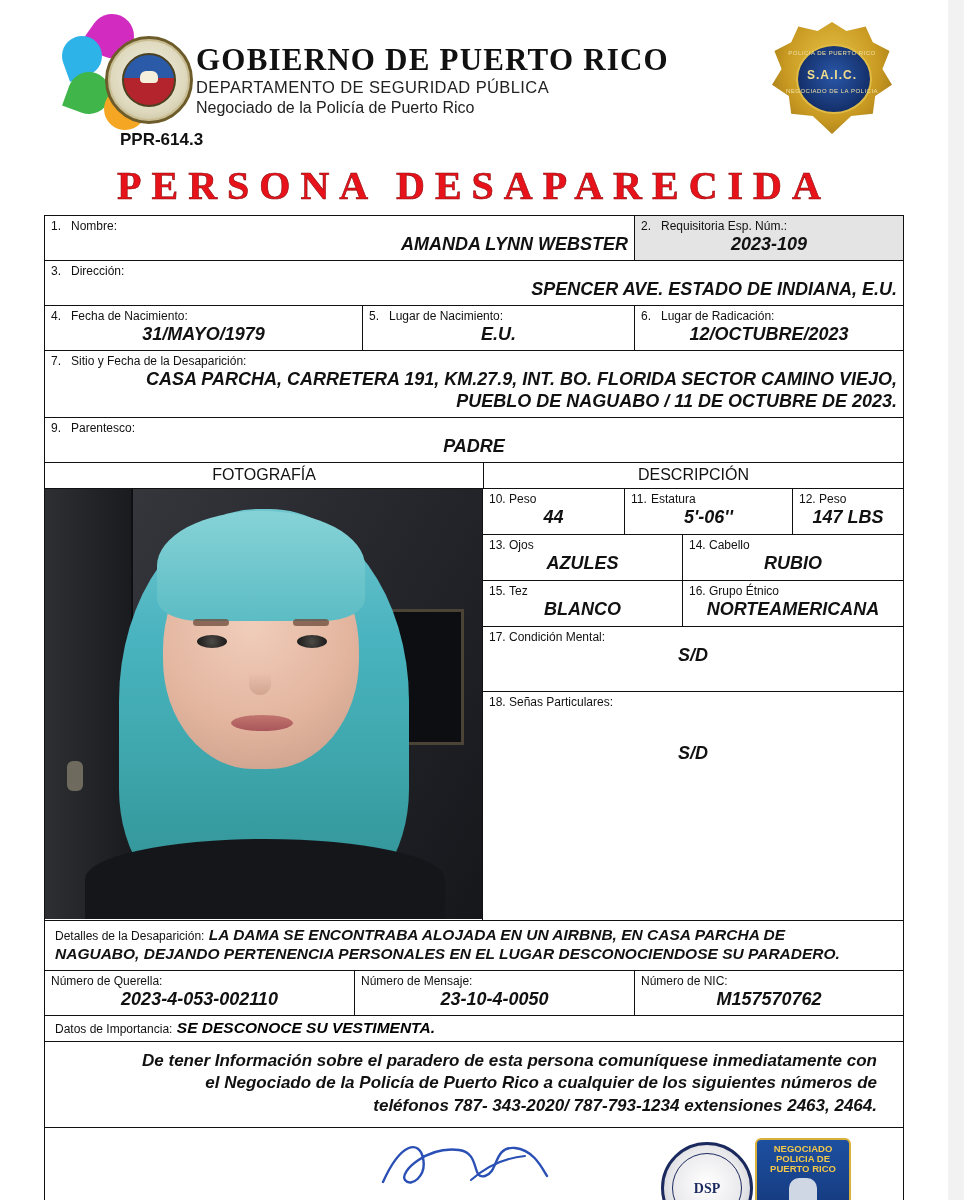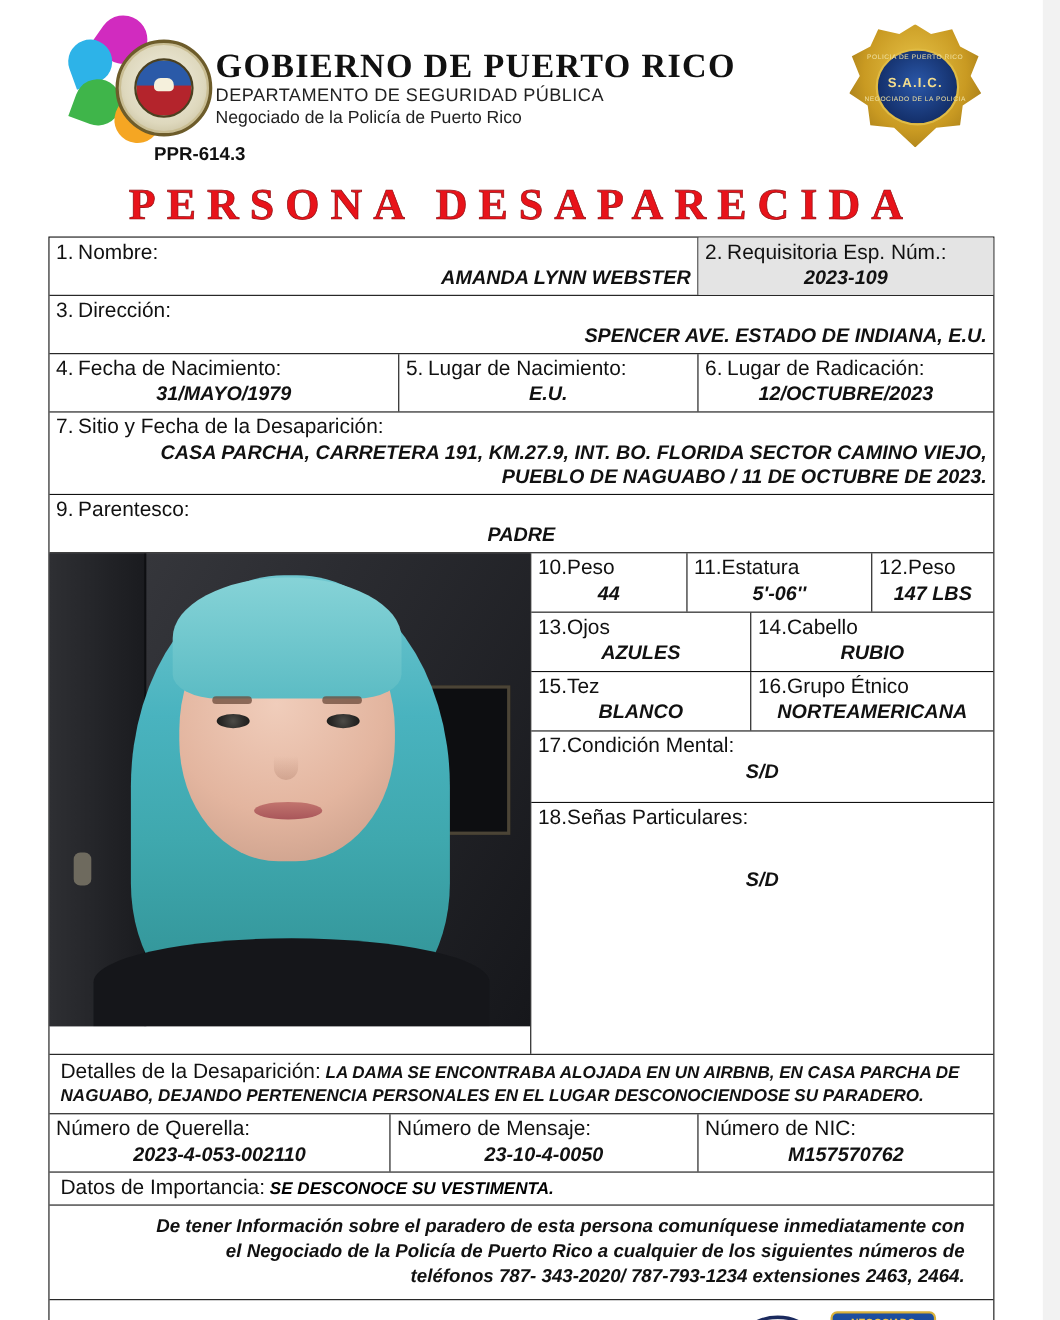--- a/index.html
+++ b/index.html
@@ -148,21 +148,20 @@
   }
 
   .ppr {
     position: absolute;
     left: 120px;
     top: 130px;
     font-size: 17px;
     font-weight: bold;
     color: #111;
     font-family: "Liberation Sans", sans-serif;
-    margin-left: 20px;
   }
 
   .title-banner {
     text-align: center;
     font-family: "Liberation Serif", serif;
     font-size: 40px;
     font-weight: bold;
     letter-spacing: 10px;
     color: #e8131a;
     margin: 4px 0 6px 0;
@@ -178,21 +177,21 @@
   .row { display: flex; border-bottom: 1.4px solid #111; }
   .row:last-child { border-bottom: none; }
   .cell {
     padding: 3px 6px 5px 6px;
     box-sizing: border-box;
     border-right: 1.4px solid #111;
     flex: 1;
   }
   .cell:last-child { border-right: none; }
   .lbl {
-    font-size: 19px;
+    font-size: 12px;
     color: #111;
     font-family: "Liberation Sans", sans-serif;
     white-space: nowrap;
   }
   .num { display: inline-block; min-width: 20px; }
   .val {
     font-size: 18px;
     font-style: italic;
     font-weight: bold;
     color: #111;
@@ -459,20 +458,24 @@
       </div>
     </div>
 
     <div class="row">
       <div class="cell">
         <div class="lbl"><span class="num">9.</span><span>Parentesco:</span></div>
         <div class="val">PADRE</div>
       </div>
     </div>
 
+    <div class="hdr-band">
+      <div class="hcell" style="flex:0 0 438px;">FOTOGRAFÍA</div>
+      <div class="hcell" style="flex:1;">DESCRIPCIÓN</div>
+    </div>
 
     <div class="row">
       <div class="photo-wrap">
         <div class="photo" title="">
           <div class="ph-wall"></div>
           <div class="ph-door"></div>
           <div class="ph-handle"></div>
           <div class="ph-frame"></div>
           <div class="ph-hair-back"></div>
           <div class="ph-head"></div>

